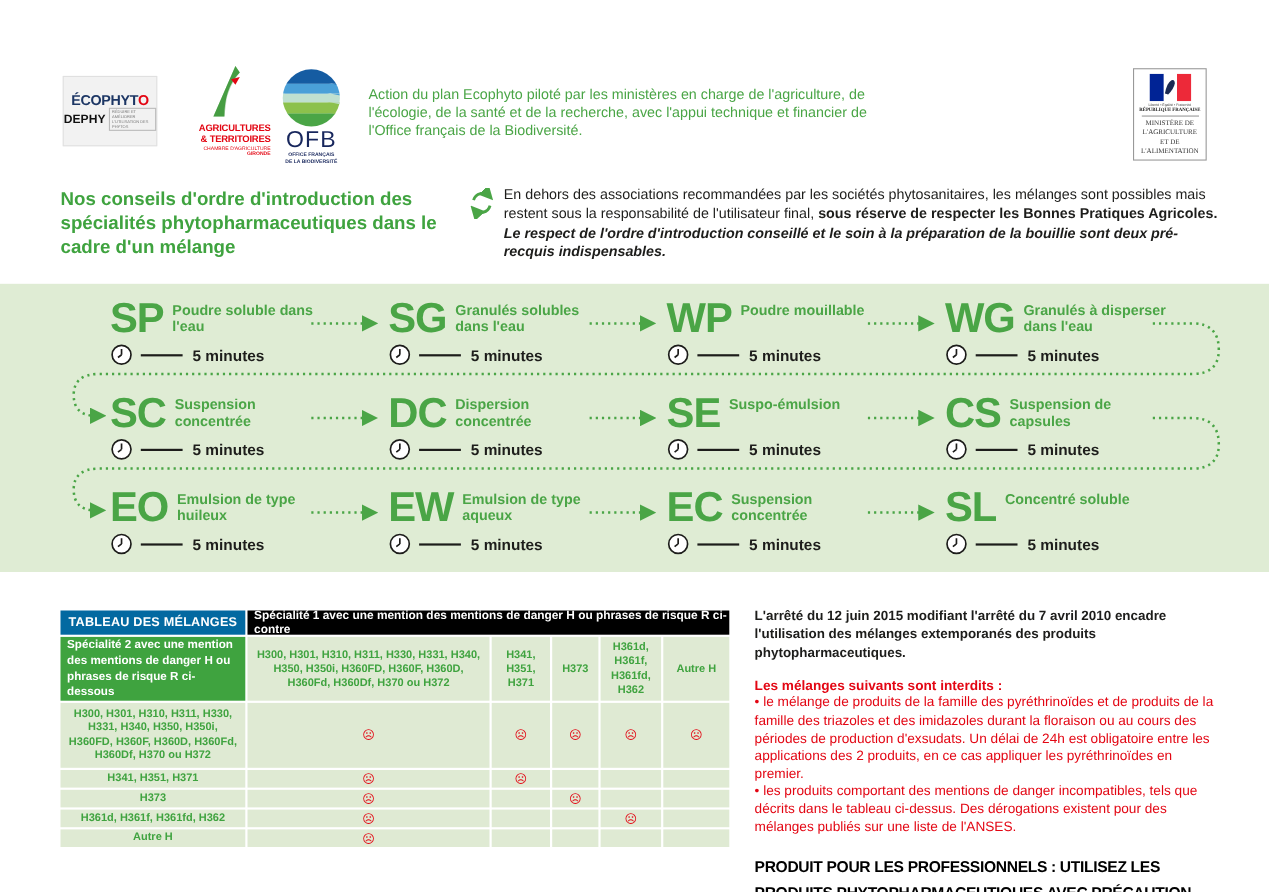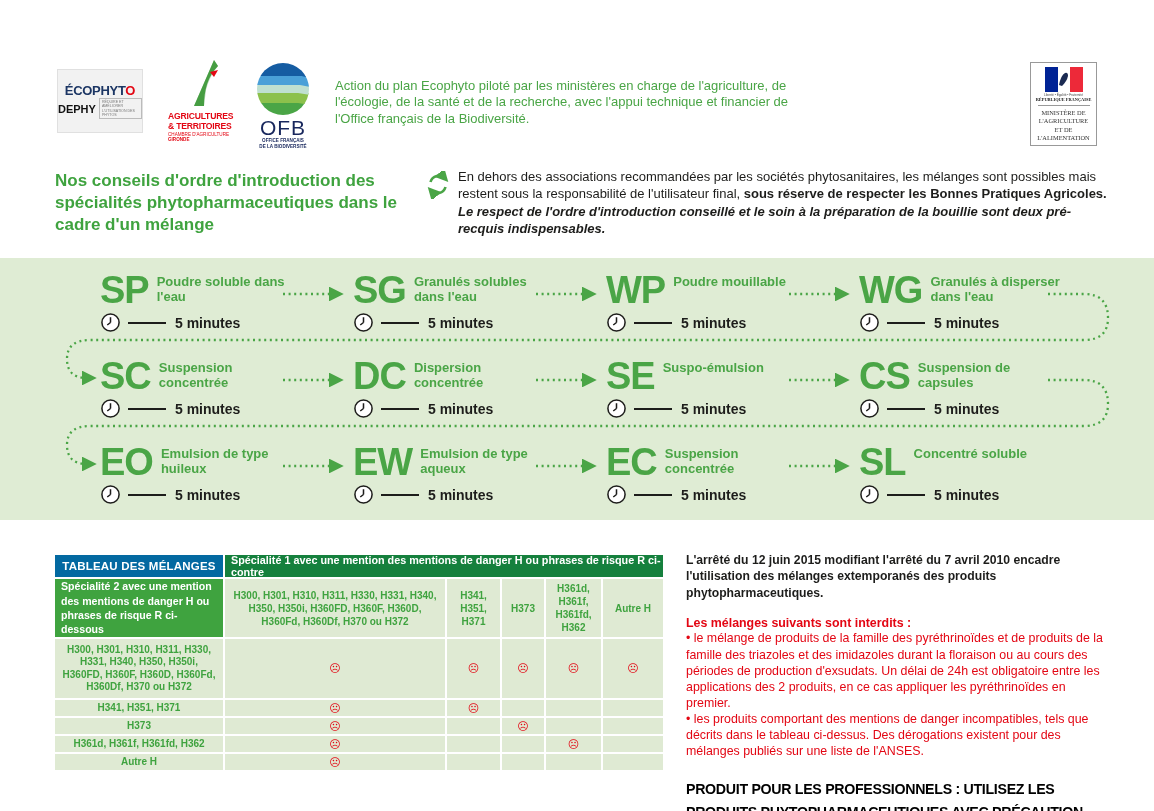--- a/index.html
+++ b/index.html
@@ -10,21 +10,21 @@
   
   .logo-ecophyto { position:absolute; left:57px; top:69px; width:86px; height:64px;
     background:#f2f2f2; border:1px solid #e0e0e0; display:flex; flex-direction:column;
     align-items:center; justify-content:center; }
   .eco-word { font-size:13px; font-weight:bold; letter-spacing:-0.3px; color:#1c3664; }
   .eco-o { color:#e30613; }
   .eco-sub { display:flex; align-items:center; gap:3px; margin-top:0; }
   .eco-dephy { font-size:11px; font-weight:bold; color:#111; }
   .eco-tag { border:1px solid #bbb; padding:1px 2px; font-size:3.6px; color:#777; line-height:1.2; }
 
-  .logo-chambre { position:absolute; left:168px; top:60px; width:78px; text-align:left; }
+  .logo-chambre { position:absolute; left:168px; top:60px; width:78px; text-align:right; }
   .chambre-txt1 { font-size:8.6px; font-weight:bold; color:#e30613; letter-spacing:-0.2px; margin-top:1px; }
   .chambre-txt2 { font-size:8.6px; font-weight:bold; color:#e30613; letter-spacing:-0.2px; }
   .chambre-txt3 { font-size:4.6px; color:#e30613; margin-top:1px; }
   .chambre-txt4 { font-size:4.6px; font-weight:bold; color:#e30613; }
 
   .logo-ofb { position:absolute; left:252px; top:62px; width:62px; text-align:center; }
   .ofb-acronym { font-size:21px; font-weight:normal; color:#17265c; line-height:1; letter-spacing:1px; margin-top:1px; }
   .ofb-small { font-size:4.6px; font-weight:bold; color:#17265c; line-height:1.3; }
 
   .header-intro { position:absolute; left:335px; top:78px; width:460px;
@@ -63,21 +63,21 @@
   
   .r0 { top:16px; }  .r1 { top:102px; }  .r2 { top:188px; }
   .c0 { left:100px; } .c1 { left:353px; } .c2 { left:606px; } .c3 { left:859px; }
 
   
   .mix-table { position:absolute; left:55px; top:555px; width:614px;
     display:grid; grid-template-columns:168px 220px 53px 42px 55px 60px;
     grid-template-rows:22px 58px 59px 16px 16px 16px 16px; gap:2px; }
   .t-corner { grid-column:1; background:#0369a1; color:#fff; font-size:11.5px; font-weight:bold;
     display:flex; align-items:center; justify-content:center; letter-spacing:0.2px; }
-  .t-spec1 { grid-column:2 / span 5; background:#15803d; color:#fff; font-size:10.8px; font-weight:bold;
+  .t-spec1 { grid-column:2 / span 5; background:#000000; color:#fff; font-size:10.8px; font-weight:bold;
     display:flex; align-items:center; padding-left:6px; }
   .t-spec2 { grid-column:1; background:#3fa33f; color:#fff; font-size:10.6px; font-weight:bold;
     display:flex; align-items:center; padding:2px 6px; line-height:1.35; }
   .t-colhead { background:#dfead3; color:#3fa33f; font-size:10px; font-weight:bold;
     display:flex; align-items:center; justify-content:center; text-align:center;
     line-height:1.3; padding:2px 4px; }
   .t-rowlabel { background:#dfead3; color:#3fa33f; font-size:10px; font-weight:bold;
     display:flex; align-items:center; justify-content:center; text-align:center;
     line-height:1.25; padding:1px 4px; }
   .t-cell { background:#dfead3; color:#e30613; font-size:11px;

